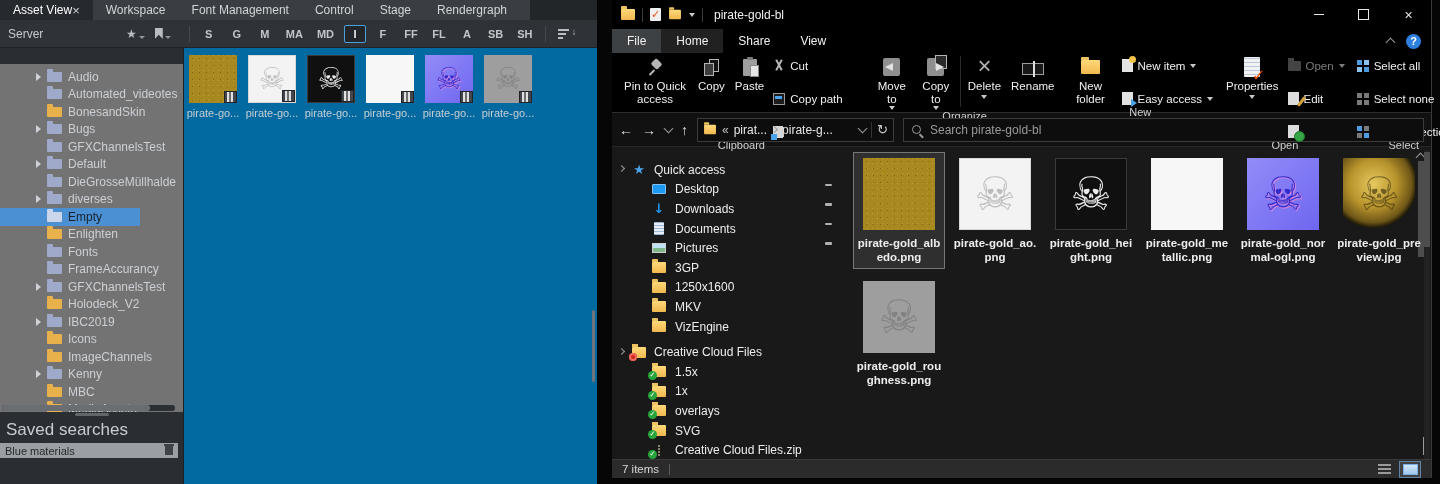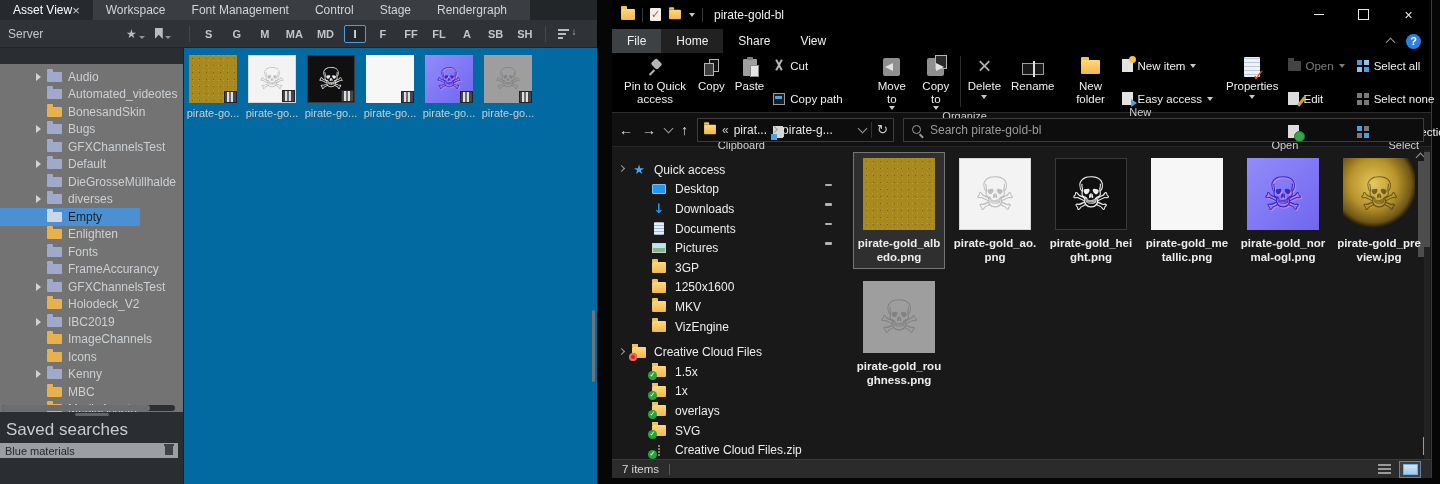--- a/index.html
+++ b/index.html
@@ -380,27 +380,27 @@
 
         <div class="trow">
           <span class="tri on"></span>
           <span class="fold blue"></span>
           <span>IBC2019</span>
         </div>
 
         <div class="trow">
           <span class="tri"></span>
           <span class="fold yellow"></span>
+          <span>Icons</span>
+        </div>
+
+        <div class="trow">
+          <span class="tri"></span>
+          <span class="fold yellow"></span>
           <span>ImageChannels</span>
-        </div>
-
-        <div class="trow">
-          <span class="tri"></span>
-          <span class="fold yellow"></span>
-          <span>Icons</span>
         </div>
 
         <div class="trow">
           <span class="tri on"></span>
           <span class="fold blue"></span>
           <span>Kenny</span>
         </div>
 
         <div class="trow">
           <span class="tri"></span>

